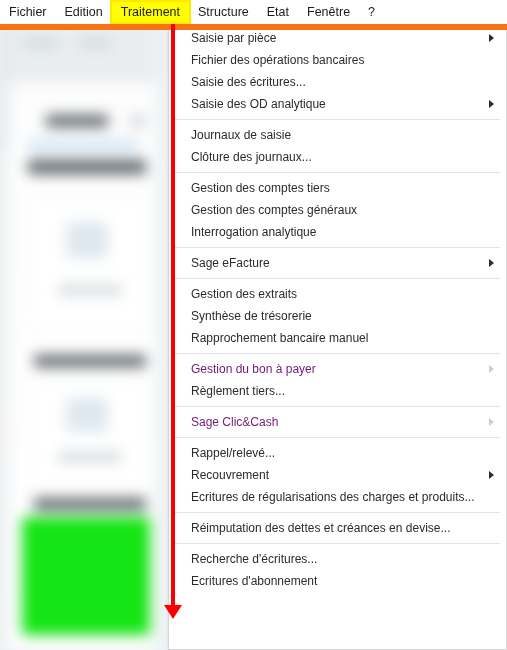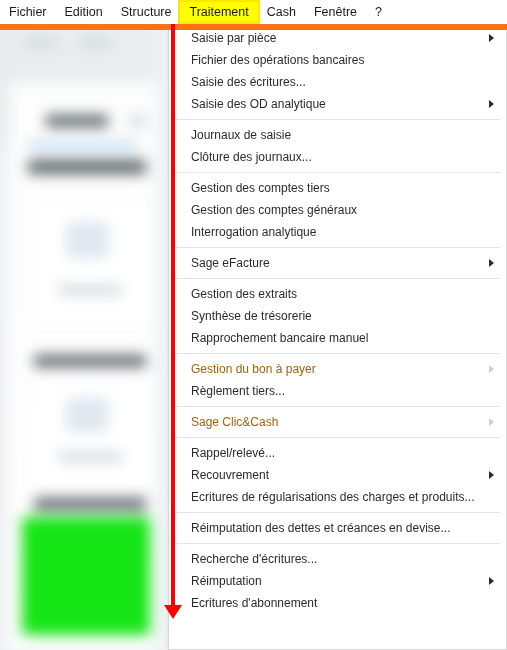--- a/index.html
+++ b/index.html
@@ -121,21 +121,21 @@
     height: 22px;
     line-height: 22px;
     padding-left: 22px;
     padding-right: 26px;
     font-size: 12px;
     color: #2b2b2b;
     white-space: nowrap;
     cursor: default;
     box-sizing: border-box;
   }
-  .mi.disabled { color: #a16207; }
+  .mi.disabled { color: #701a75; }
   .arrow {
     position: absolute;
     right: 12px;
     top: 50%;
     transform: translateY(-50%);
     width: 0; height: 0;
     border-left: 5px solid #2b2b2b;
     border-top: 4px solid transparent;
     border-bottom: 4px solid transparent;
   }
@@ -213,23 +213,23 @@
       <div class="bg-tick" style="top:123px;"></div>
     <div class="bg-tick" style="top:130px;"></div>
       <div class="bg-tick" style="top:137px;"></div>
     <div class="bg-tick" style="top:144px;"></div>
   </div>
 </div>
 
 <div id="menubar">
     <div class="mb-item">Fichier</div>
     <div class="mb-item">Edition</div>
+    <div class="mb-item active">Traitement</div>
     <div class="mb-item">Structure</div>
-    <div class="mb-item active">Traitement</div>
-    <div class="mb-item">Cash</div>
+    <div class="mb-item">Etat</div>
     <div class="mb-item">Fenêtre</div>
     <div class="mb-item">?</div>
   </div>
 
 <div id="menu-panel">
     <div class="mi"><span>Saisie par pièce</span><span class="arrow"></span></div>
     <div class="mi"><span>Fichier des opérations bancaires</span></div>
     <div class="mi"><span>Saisie des écritures...</span></div>
     <div class="mi"><span>Saisie des OD analytique</span><span class="arrow"></span></div>
     <div class="sep"></div>
@@ -251,18 +251,17 @@
     <div class="sep"></div>
     <div class="mi disabled"><span>Sage Clic&amp;Cash</span><span class="arrow"></span></div>
     <div class="sep"></div>
     <div class="mi"><span>Rappel/relevé...</span></div>
     <div class="mi"><span>Recouvrement</span><span class="arrow"></span></div>
     <div class="mi"><span>Ecritures de régularisations des charges et produits...</span></div>
     <div class="sep"></div>
     <div class="mi"><span>Réimputation des dettes et créances en devise...</span></div>
     <div class="sep"></div>
     <div class="mi"><span>Recherche d'écritures...</span></div>
-    <div class="mi"><span>Réimputation</span><span class="arrow"></span></div>
     <div class="mi"><span>Ecritures d'abonnement</span></div>
   </div>
 
 <div id="red-line"></div>
 <div id="red-head"></div>
 
 </body></html>

